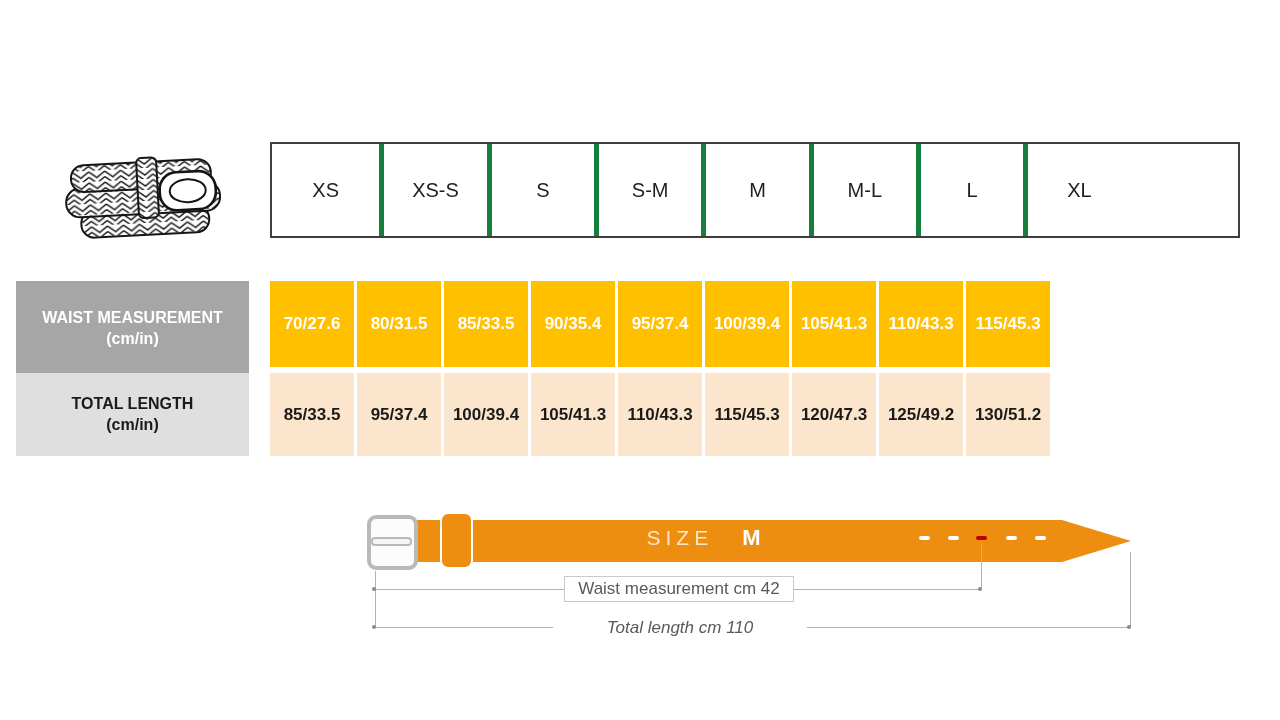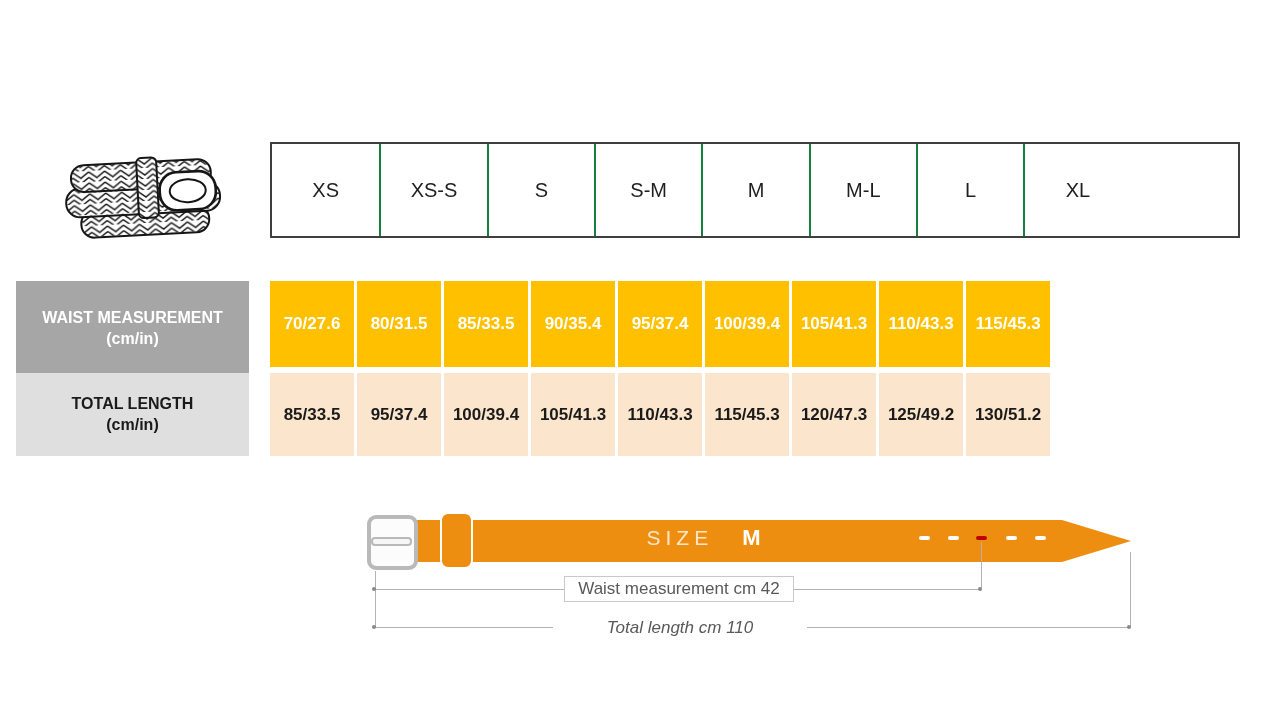--- a/index.html
+++ b/index.html
@@ -7,21 +7,21 @@
   body { font-family:"Liberation Sans", sans-serif; }
   .canvas { position:relative; width:1280px; height:720px; background:#ffffff; overflow:hidden; }
 
   
   .belt-illo { position:absolute; left:58px; top:146px; width:172px; height:102px; }
 
   
   .sizes-row { position:absolute; left:270px; top:142px; width:970px; height:96px;
     display:grid; grid-template-columns:repeat(9,1fr); border:2px solid #3f3f3f; background:#fff; }
   .sizes-row .cell { display:flex; align-items:center; justify-content:center;
-    font-size:20px; color:#1f1f1f; border-left:2px solid #15803d; }
+    font-size:20px; color:#1f1f1f; border-left:5px solid #15803d; }
   .sizes-row .cell:first-child { border-left:none;text-align:center; }
 
   
   .row-label { position:absolute; left:16px; width:233px; display:flex; flex-direction:column;
     align-items:center; justify-content:center; font-weight:bold; font-size:16px; line-height:1.3; text-align:center; }
   .row-label.waist { top:281px; height:96px; background:#A6A6A6; color:#ffffff; }
   .row-label.total { top:373px; height:83px; background:#DFDFDF; color:#1a1a1a; }
 
   
   .data-row { position:absolute; left:270px; width:780px; display:grid;

